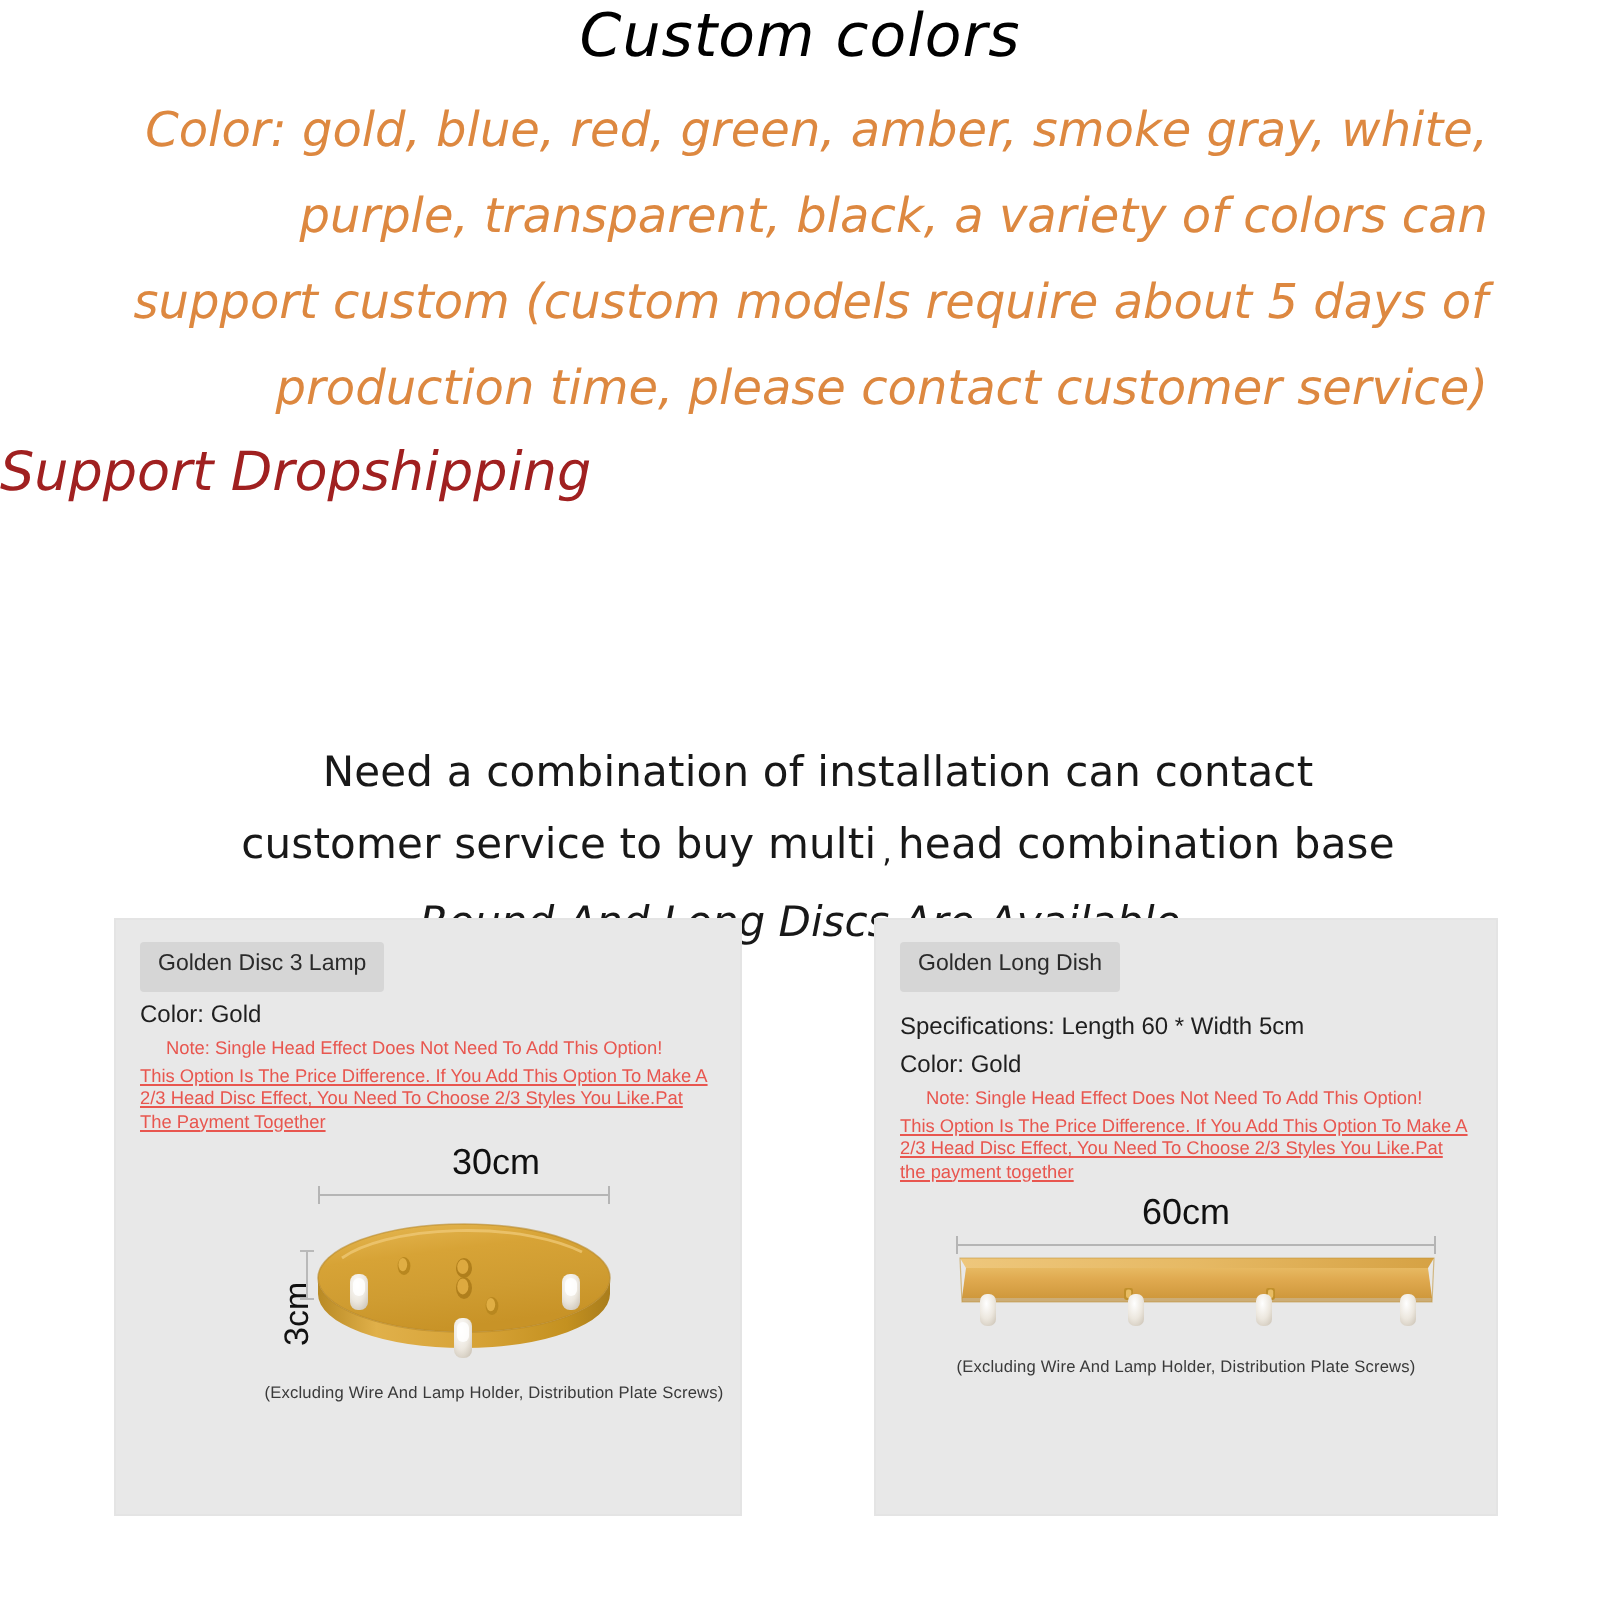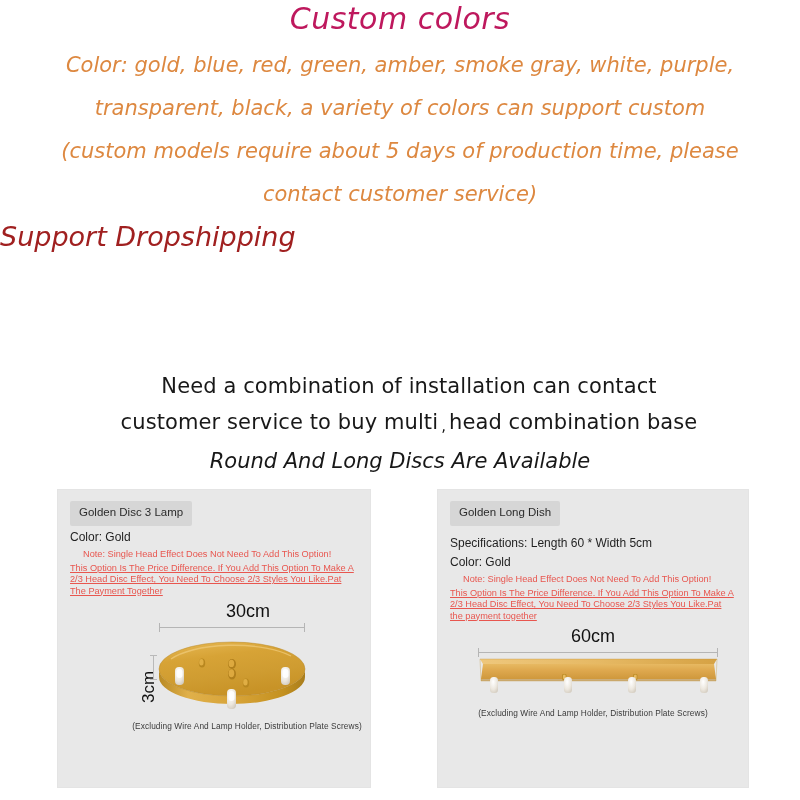--- a/index.html
+++ b/index.html
@@ -20,34 +20,34 @@
   .promo {
     position: absolute;
     left: 0; top: 0; width: 800px;
   }
   .promo-title {
     text-align: center;
     font-family: "DejaVu Sans", sans-serif;
     font-style: italic;
     font-weight: 400;
     font-size: 30px;
-    color: #be185d;
+    color: #000000;
     letter-spacing: 0.5px;
     line-height: 1;
     padding-top: 4px;
   }
   .promo-body {
     margin-top: 10px;
     padding: 0 56px 0 56px;
     font-family: "DejaVu Sans", sans-serif;
     font-style: italic;
-    font-size: 21px;
+    font-size: 24px;
     line-height: 43px;
     color: #dd8840;
-    text-align: center;
+    text-align: right;
     white-space: normal;
   }
   .promo-sub {
     text-align: left;
     font-family: "DejaVu Sans", sans-serif;
     font-style: italic;
     font-size: 27px;
     color: #a02020;
     margin-top: 6px;
     line-height: 1.1;
@@ -79,21 +79,21 @@
     font-style: italic;
     font-size: 21px;
     line-height: 30px;
     margin-top: 2px;
   }
 
   
   .cards {
     position: absolute;
     left: 0;
-    top: 490px;
+    top: 460px;
     width: 708px;
     height: 300px;
   }
   .card {
     position: absolute;
     top: 0;
     background: #e8e8e8;
     box-sizing: border-box;
     height: 297px;
     box-shadow: 0 0 0 1px #e4e4e4;

